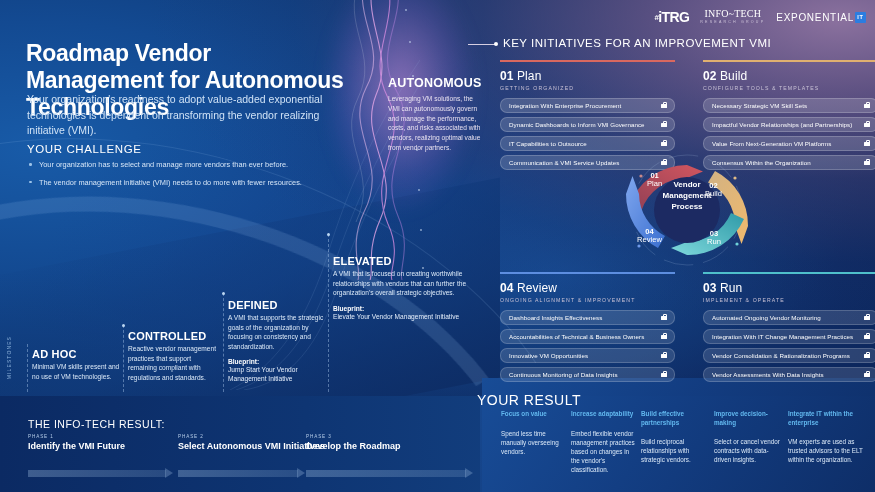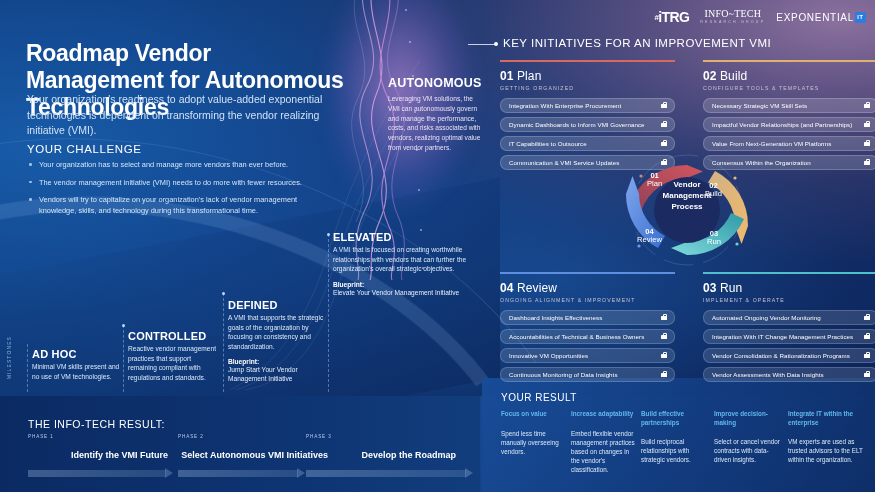--- a/index.html
+++ b/index.html
@@ -54,21 +54,21 @@
   #msLabel{position:absolute;left:6px;top:336px;color:#8fb4dc;font-size:5px;letter-spacing:1.1px;
         writing-mode:vertical-rl;transform:rotate(180deg);}
   .ms{position:absolute;color:#fff;}
   .ms .mh{font-weight:bold;font-size:11px;letter-spacing:.2px;margin-bottom:2px;}
   .ms .mb{font-size:6.6px;line-height:1.45;color:#dbe9f8;}
   .ms .bpL{font-size:6.6px;font-weight:bold;color:#ffffff;margin-top:7px;}
   .ms .bpT{font-size:6.6px;line-height:1.4;color:#e4eefb;}
   #ms1{left:32px;top:348px;width:96px;}
   #ms2{left:128px;top:330px;width:92px;}
   #ms3{left:228px;top:299px;width:100px;}
-  #ms4{left:333px;top:231px;width:152px;}
+  #ms4{left:333px;top:255px;width:152px;}
   .msdash{position:absolute;border-left:1px dashed rgba(170,200,235,.45);pointer-events:none;}
   #d1{left:27px;top:344px;height:48px;}
   #d2{left:123px;top:325px;height:67px;}
   #d3{left:223px;top:293px;height:99px;}
   #d4{left:328px;top:234px;height:158px;}
   .msdot{position:absolute;width:3px;height:3px;border-radius:50%;background:#bcd7f2;}
 
   
   #logos{position:absolute;right:9px;top:9px;display:flex;align-items:center;gap:11px;}
   .lg{color:#fff;display:flex;align-items:center;}
@@ -117,35 +117,35 @@
   #cl2{left:94px;top:30px;}
   #cl3{left:96px;top:78px;}
   #cl4{left:26px;top:76px;}
   #ctext{position:absolute;left:41px;top:28px;width:70px;text-align:center;color:#fff;
         font-size:8px;font-weight:bold;line-height:1.35;}
 
   
   #procHead{position:absolute;left:28px;top:418px;color:#fff;font-size:10.5px;letter-spacing:.5px;}
   .ph{position:absolute;color:#fff;}
   .ph .pl{font-size:4.6px;letter-spacing:.9px;color:#b6cde9;}
-  .ph .pt{font-size:9px;font-weight:bold;line-height:1.28;margin-top:11px;text-align:right;}
+  .ph .pt{font-size:9px;font-weight:bold;line-height:1.28;margin-top:2px;}
   #ph1{left:28px;top:434px;width:140px;}
   #ph2{left:178px;top:434px;width:150px;}
   #ph3{left:306px;top:434px;width:150px;}
   .arrowbar{position:absolute;height:7px;top:470px;
         background:linear-gradient(90deg,rgba(180,210,240,.30),rgba(180,210,240,.16));}
   .arrowbar:after{content:"";position:absolute;right:-7px;top:-2.2px;
         border-left:8px solid rgba(180,210,240,.28);
         border-top:5.8px solid transparent;border-bottom:5.8px solid transparent;}
   #ab1{left:28px;width:138px;}
   #ab2{left:178px;width:120px;}
   #ab3{left:306px;width:160px;}
 
   
-  #resHead{position:absolute;left:501px;top:392px;color:#fff;font-size:10px;letter-spacing:.5px;}
+  #resHead{position:absolute;left:477px;top:392px;color:#fff;font-size:14px;letter-spacing:.5px;}
   .rcol{position:absolute;top:410px;width:68px;}
   .rcol .rh{color:#62b8ef;font-size:6.3px;font-weight:bold;line-height:1.35;}
   .rcol .rt{color:#dbe9f8;font-size:6.3px;line-height:1.45;margin-top:10px;}
   #r1{left:501px;} #r2{left:571px;} #r3{left:641px;} #r4{left:714px;} #r5{left:788px;width:78px;}
 </style>
 </head>
 <body>
 
 <div id="page">
 
@@ -201,21 +201,20 @@
       </div>
   </div>
 
   <div id="title">Roadmap Vendor Management for Autonomous Technologies</div>
   <div id="subtitle">Your organization's readiness to adopt value-added exponential technologies is dependent on transforming the vendor realizing initiative (VMI).</div>
 
   <div id="challengeHead">YOUR CHALLENGE</div>
   <div id="challengeList">
     <div class="bul">Your organization has to select and manage more vendors than ever before.</div>
     <div class="bul">The vendor management initiative (VMI) needs to do more with fewer resources.</div>
-    <div class="bul">Vendors will try to capitalize on your organization's lack of vendor management knowledge, skills, and technology during this transformational time.</div>
   </div>
 
   <div id="msLabel">MILESTONES</div>
   <div class="msdash" id="d1"></div>
   <div class="msdash" id="d2"></div>
   <div class="msdash" id="d3"></div>
   <div class="msdash" id="d4"></div>
   <div class="msdot" style="left:121.5px;top:324px"></div>
   <div class="msdot" style="left:221.5px;top:292px"></div>
   <div class="msdot" style="left:326.5px;top:233px"></div>

